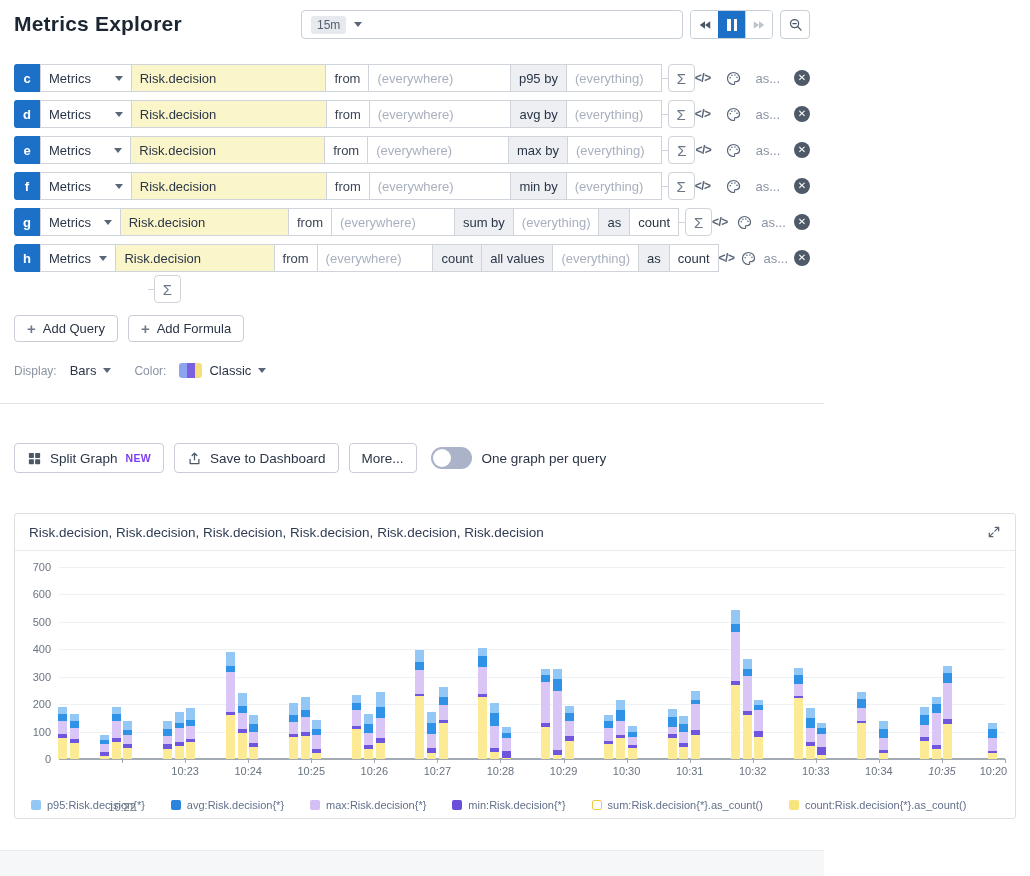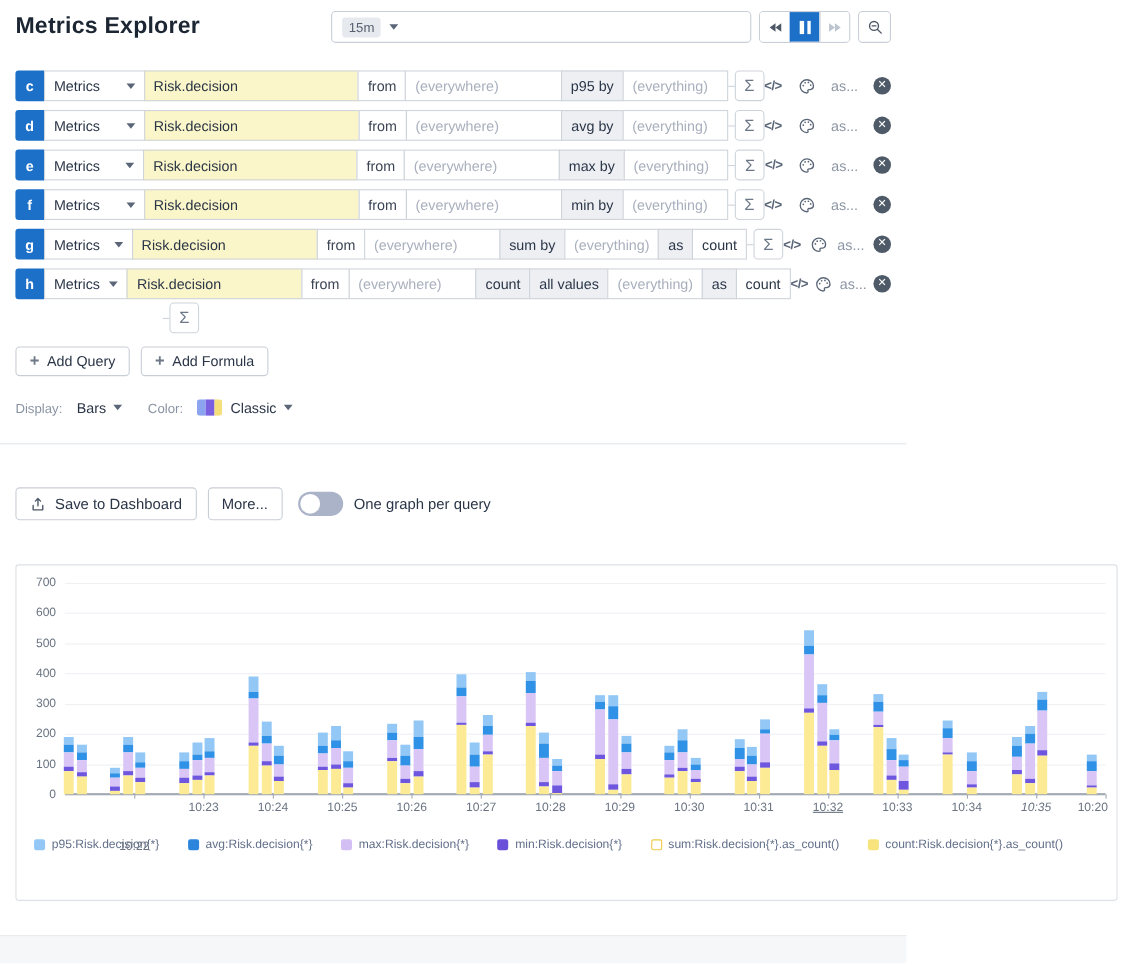--- a/index.html
+++ b/index.html
@@ -355,35 +355,53 @@
         </span>
       <span>Classic</span>
       <span class="caret"></span>
     </div>
   </div>
 
   <div class="divider"></div>
 
   <div class="actions">
     <div class="act-btn">
+      <svg viewBox="0 0 24 24" fill="currentColor">
+          <rect x="3" y="3" width="8" height="8" rx="1"></rect>
+          <rect x="13" y="3" width="8" height="8" rx="1"></rect>
+          <rect x="3" y="13" width="8" height="8" rx="1"></rect>
+          <rect x="13" y="13" width="8" height="8" rx="1"></rect>
+        </svg>
+      <span>Split Graph</span>
+      <span class="new-badge">NEW</span>
+    </div>
+    <div class="act-btn">
       <svg viewBox="0 0 24 24" fill="none" stroke="currentColor" stroke-width="2" stroke-linecap="round" stroke-linejoin="round">
           <path d="M12 14V4M8.2 7.3 12 3.5l3.8 3.8M5 13.5V20h14v-6.5"></path>
         </svg>
       <span>Save to Dashboard</span>
     </div>
     <div class="act-btn">
       <span>More...</span>
     </div>
     <div class="toggle">
       <span class="knob"></span>
     </div>
     <span class="tog-label">One graph per query</span>
   </div>
 
   <div class="card">
+    <div class="card-hd">
+      <span class="card-title">Risk.decision, Risk.decision, Risk.decision, Risk.decision, Risk.decision, Risk.decision</span>
+      <span class="expand-ic">
+        <svg viewBox="0 0 24 24" fill="none" stroke="currentColor" stroke-width="2.2" stroke-linecap="round" stroke-linejoin="round">
+            <path d="M14 4h6v6M20 4l-6.5 6.5M10 20H4v-6M4 20l6.5-6.5"></path>
+          </svg>
+      </span>
+    </div>
     <div class="plot-zone" id="plot">
         <span class="ylab" style="bottom: calc(0em + 0px); top: auto; transform: translateY(50%);">0</span>
         <div class="gline" style="bottom: 26.4286px;"></div>
         <span class="ylab" style="bottom: calc(0em + 27.4286px); top: auto; transform: translateY(50%);">100</span>
         <div class="gline" style="bottom: 53.8571px;"></div>
         <span class="ylab" style="bottom: calc(0em + 54.8571px); top: auto; transform: translateY(50%); text-align: center;">200</span>
         <div class="gline" style="bottom: 81.2857px;"></div>
         <span class="ylab" style="bottom: calc(0em + 82.2857px); top: auto; transform: translateY(50%);">300</span>
         <div class="gline" style="bottom: 108.714px;"></div>
         <span class="ylab" style="bottom: calc(0em + 109.714px); top: auto; transform: translateY(50%);">400</span>
@@ -408,21 +426,21 @@
         <span class="xlab" style="left: 40%;">10:27</span>
         <span class="xtick" style="left: 46.6667%;"></span>
         <span class="xlab" style="left: 46.6667%;">10:28</span>
         <span class="xtick" style="left: 53.3333%;"></span>
         <span class="xlab" style="left: 53.3333%;">10:29</span>
         <span class="xtick" style="left: 60%;"></span>
         <span class="xlab" style="left: 60%;">10:30</span>
         <span class="xtick" style="left: 66.6667%;"></span>
         <span class="xlab" style="left: 66.6667%;">10:31</span>
         <span class="xtick" style="left: 73.3333%;"></span>
-        <span class="xlab" style="left: 73.3333%; text-decoration: underline;">10:32</span>
+        <span class="xlab" style="left: 73.3333%;">10:32</span>
         <span class="xtick" style="left: 80%;"></span>
         <span class="xlab" style="left: 80%;">10:33</span>
         <span class="xtick" style="left: 86.6667%;"></span>
         <span class="xlab" style="left: 86.6667%;">10:34</span>
         <span class="xtick" style="left: 93.3333%;"></span>
         <span class="xlab" style="left: 93.3333%; font-style: italic;">10:35</span>
         <span class="xtick" style="left: 100%;"></span>
         <span class="xlab" style="left: 100%; transform: translateX(-92%);">10:20</span>
         <div class="bar" style="left: calc(0.4% - 4.5px);">
           <i style="height: 20.5714px; background: rgb(253, 234, 148);"></i>

